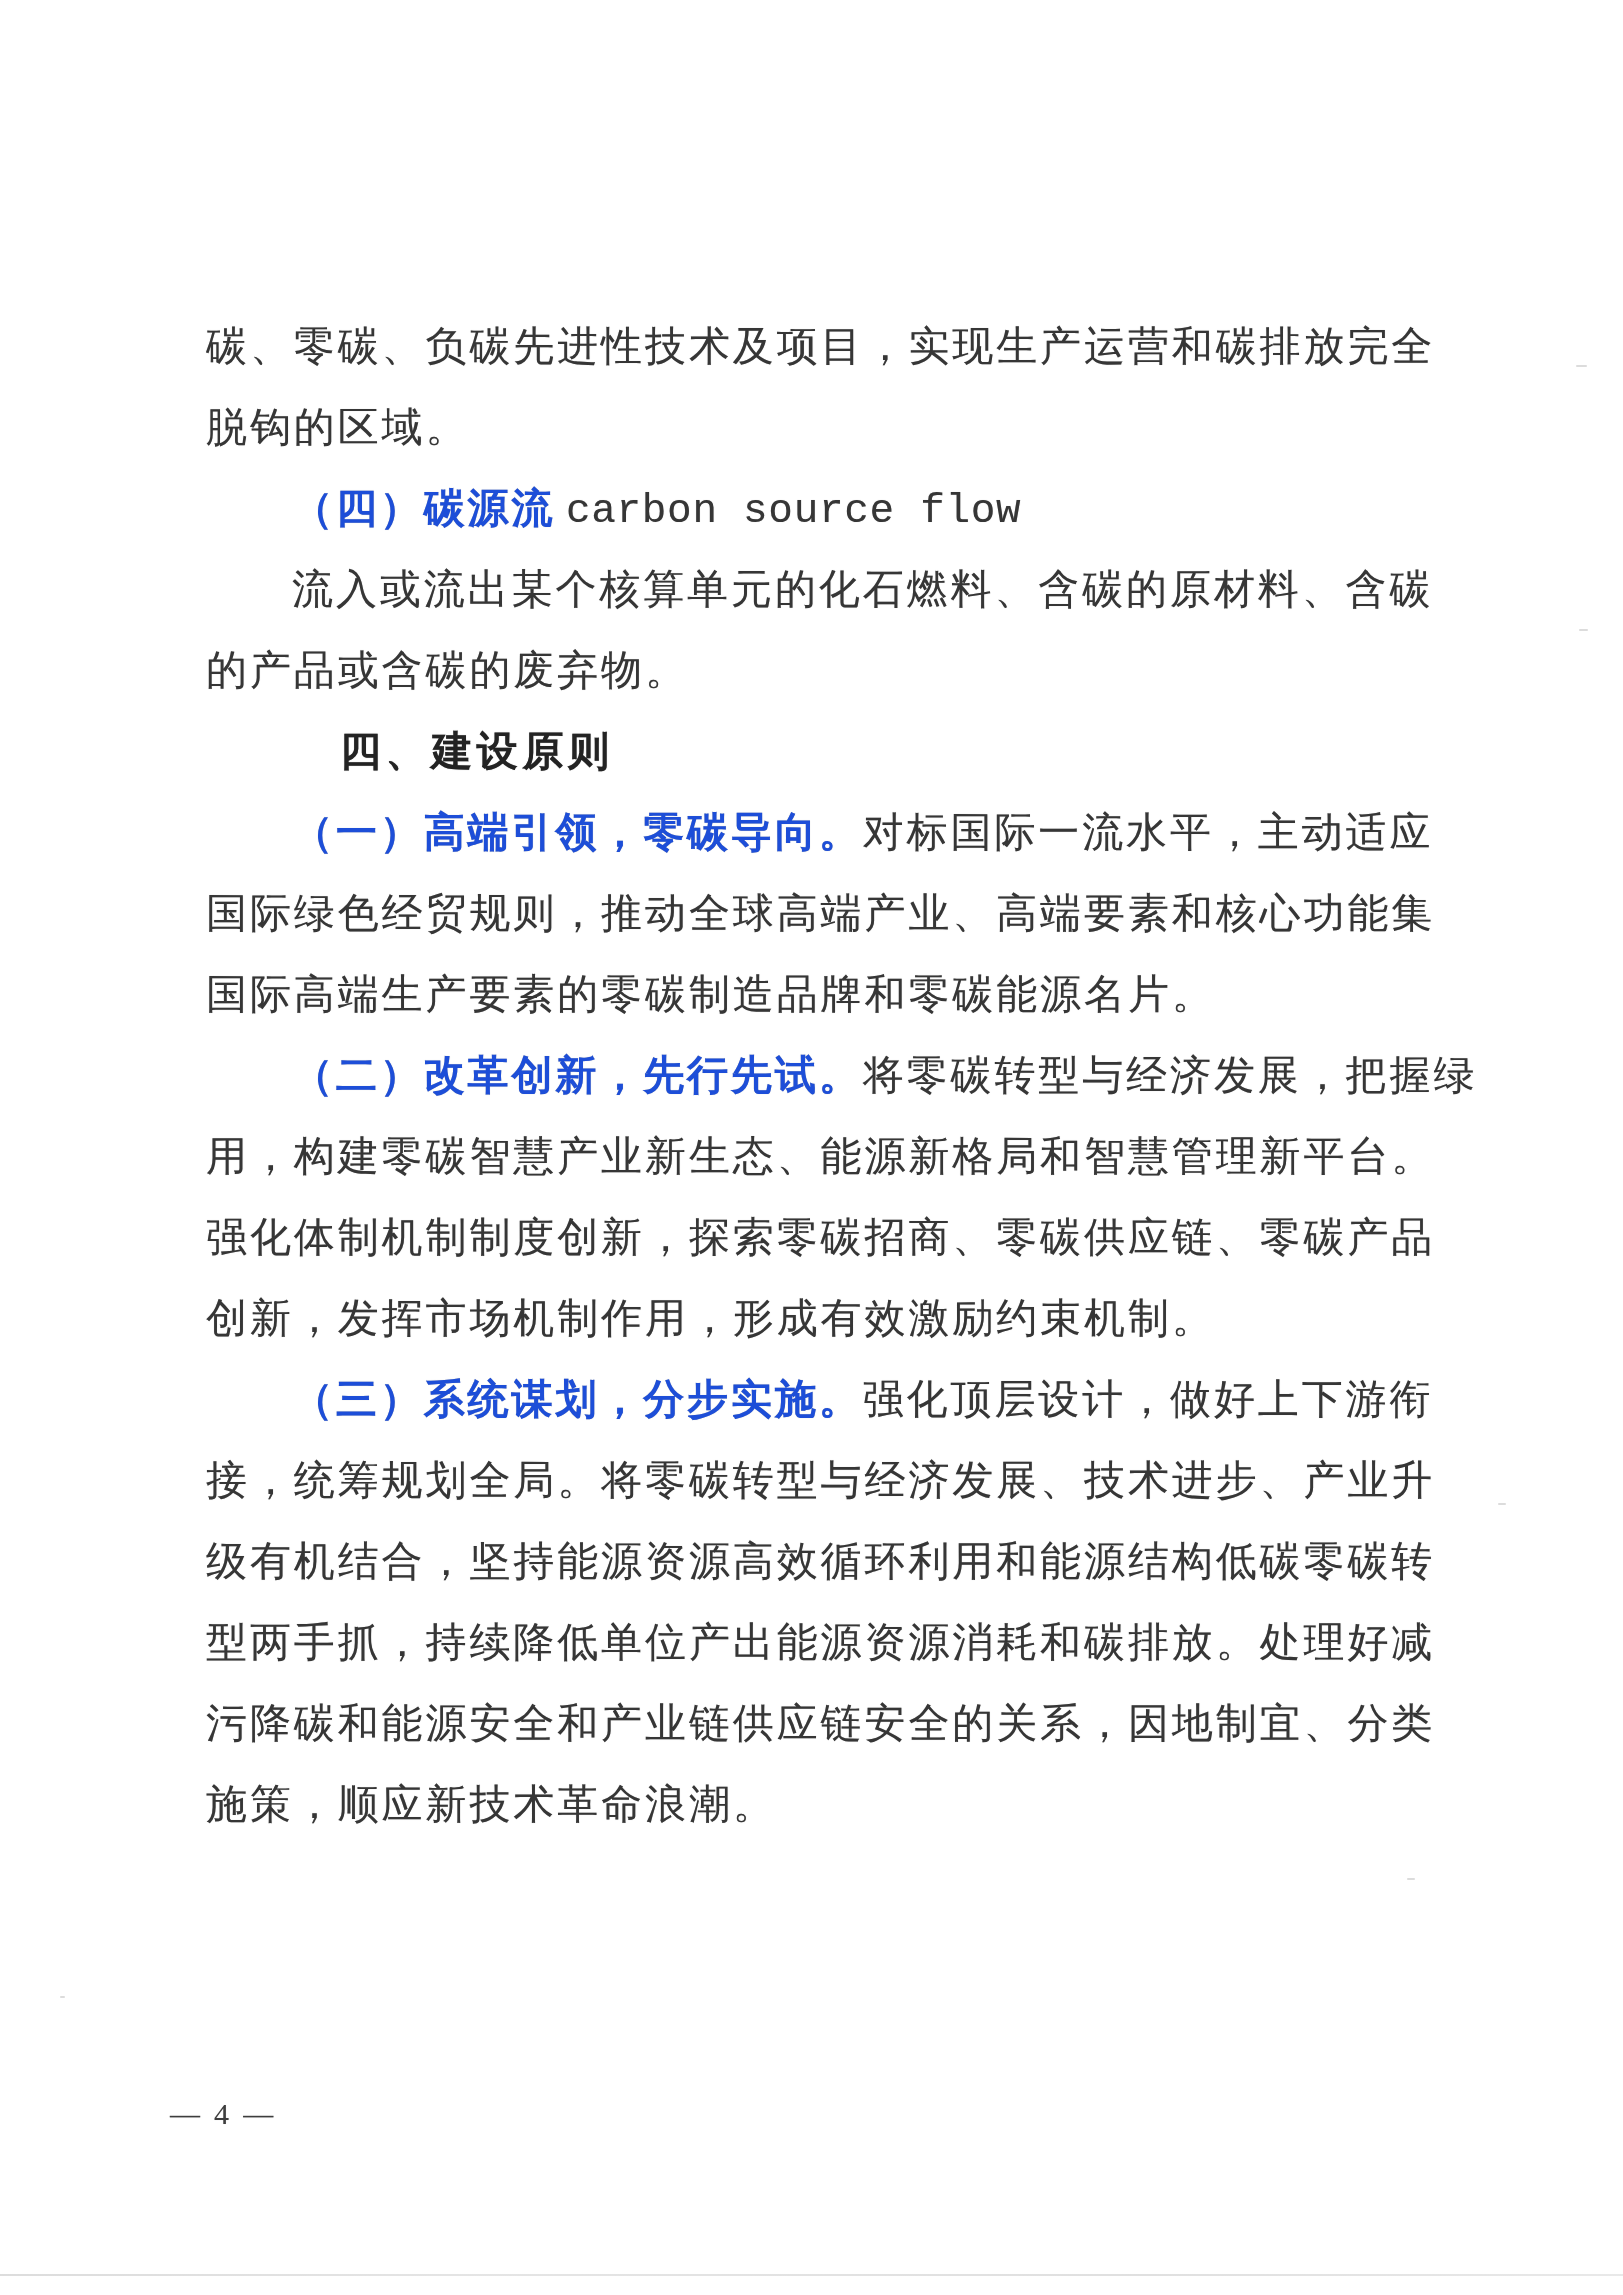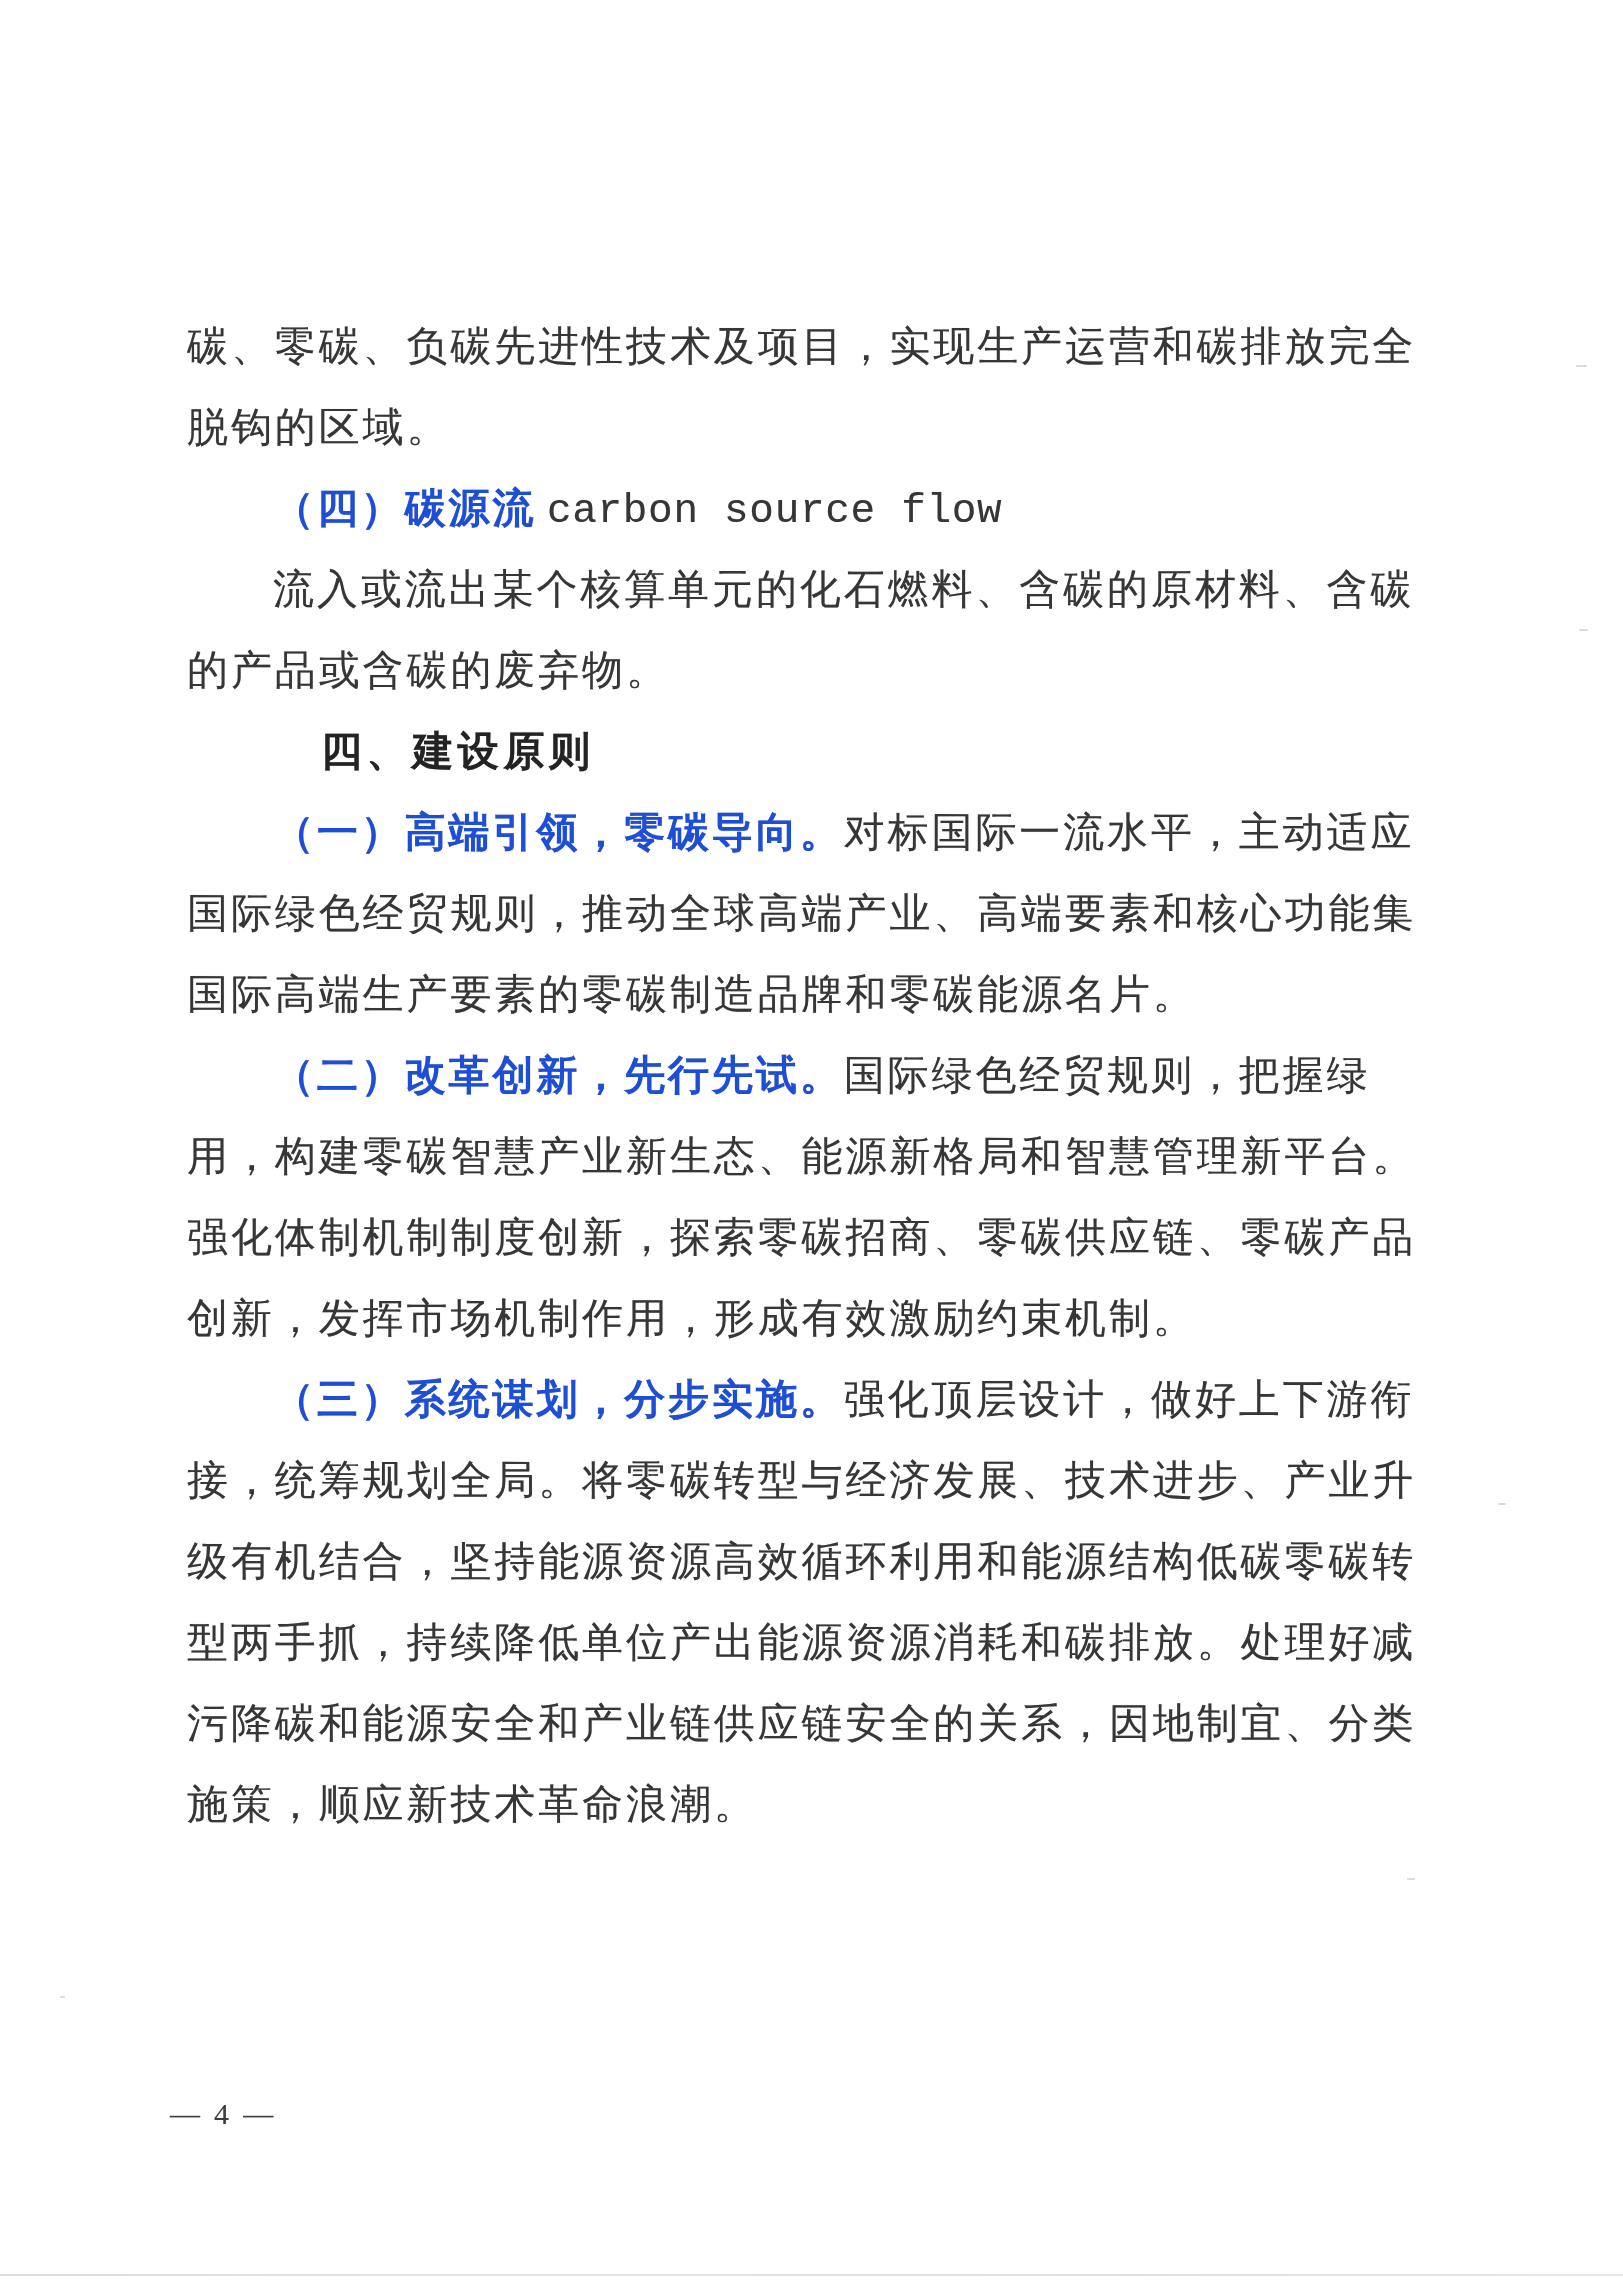--- a/index.html
+++ b/index.html
@@ -5,21 +5,21 @@
   html,body{margin:0;padding:0;background:#e9e9e9;}
   .page{
     position:relative;
     width:1623px;height:2295px;
     background:#ffffff;
     overflow:hidden;
     font-family:"Liberation Serif","DejaVu Serif",serif;
     color:#363636;
   }
   .textblock{
-    position:absolute;left:187px;top:306px;width:1237px;
+    position:absolute;left:206px;top:306px;width:1237px;
   }
   .line{
     height:81px;line-height:81px;
     font-size:41px;letter-spacing:2.9px;
     white-space:nowrap;
     text-shadow:0 0 0.7px rgba(70,70,70,.45);
   }
   .line.indent{text-indent:86px;}
   .lead{font-weight:bold;color:#1d4ed8;}
   .hei .lead{
@@ -53,21 +53,21 @@
   <div class="textblock">
     <div class="line"><span>碳、零碳、负碳先进性技术及项目，实现生产运营和碳排放完全</span></div>
     <div class="line"><span>脱钩的区域。</span></div>
     <div class="line indent"><span class="lead">（四）碳源流</span><span class="latin">carbon source flow</span></div>
     <div class="line indent"><span>流入或流出某个核算单元的化石燃料、含碳的原材料、含碳</span></div>
     <div class="line"><span>的产品或含碳的废弃物。</span></div>
     <div class="line indent hei"><span class="lead">四、建设原则</span></div>
     <div class="line indent"><span class="lead">（一）高端引领，零碳导向。</span><span>对标国际一流水平，主动适应</span></div>
     <div class="line"><span>国际绿色经贸规则，推动全球高端产业、高端要素和核心功能集</span></div>
     <div class="line"><span>国际高端生产要素的零碳制造品牌和零碳能源名片。</span></div>
-    <div class="line indent"><span class="lead">（二）改革创新，先行先试。</span><span>国际绿色经贸规则，把握绿</span></div>
+    <div class="line indent"><span class="lead">（二）改革创新，先行先试。</span><span>将零碳转型与经济发展，把握绿</span></div>
     <div class="line"><span>用，构建零碳智慧产业新生态、能源新格局和智慧管理新平台。</span></div>
     <div class="line"><span>强化体制机制制度创新，探索零碳招商、零碳供应链、零碳产品</span></div>
     <div class="line"><span>创新，发挥市场机制作用，形成有效激励约束机制。</span></div>
     <div class="line indent"><span class="lead">（三）系统谋划，分步实施。</span><span>强化顶层设计，做好上下游衔</span></div>
     <div class="line"><span>接，统筹规划全局。将零碳转型与经济发展、技术进步、产业升</span></div>
     <div class="line"><span>级有机结合，坚持能源资源高效循环利用和能源结构低碳零碳转</span></div>
     <div class="line"><span>型两手抓，持续降低单位产出能源资源消耗和碳排放。处理好减</span></div>
     <div class="line"><span>污降碳和能源安全和产业链供应链安全的关系，因地制宜、分类</span></div>
     <div class="line"><span>施策，顺应新技术革命浪潮。</span></div>
   </div>

